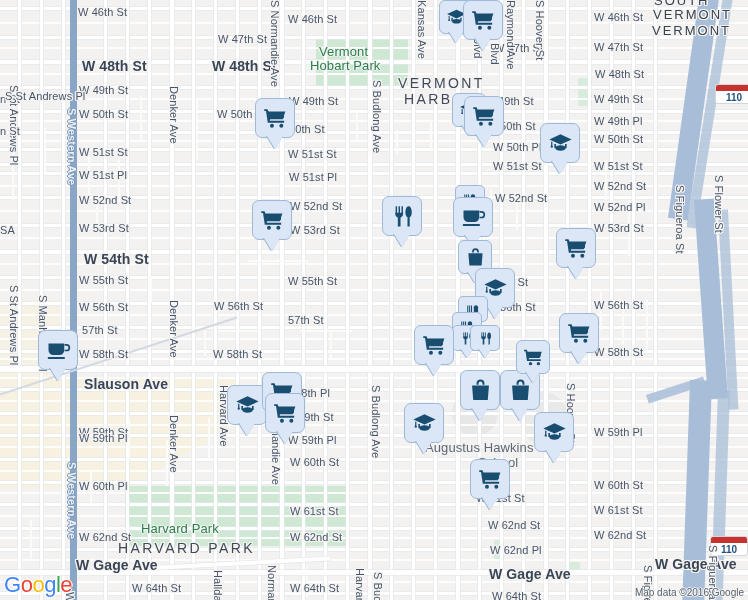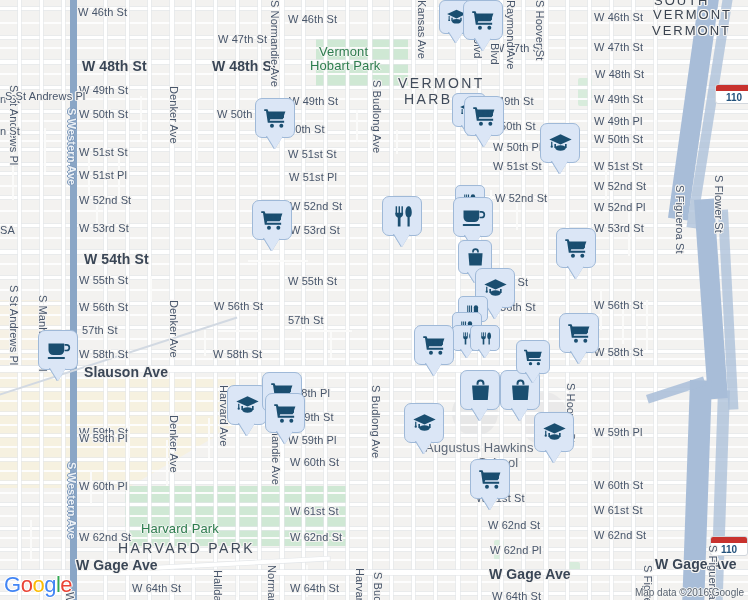--- a/index.html
+++ b/index.html
@@ -379,21 +379,21 @@
       <div class="lbl st" style="left: 79px; top: 301px;">W 56th St</div>
       <div class="lbl st" style="left: 214px; top: 300px;">W 56th St</div>
       <div class="lbl st" style="left: 500px; top: 301px;">56th St</div>
       <div class="lbl st" style="left: 594px; top: 299px;">W 56th St</div>
       <div class="lbl st" style="left: 82px; top: 324px;">57th St</div>
       <div class="lbl st" style="left: 288px; top: 314px;">57th St</div>
       <div class="lbl st" style="left: 508px; top: 326px; margin-top: 44px;">h St</div>
       <div class="lbl st" style="left: 79px; top: 348px;">W 58th St</div>
       <div class="lbl st" style="left: 213px; top: 348px;">W 58th St</div>
       <div class="lbl st" style="left: 594px; top: 346px;">W 58th St</div>
-      <div class="lbl st big" style="left: 84px; top: 364px;">Slauson Ave</div>
+      <div class="lbl st big" style="left: 84px; top: 376px;">Slauson Ave</div>
       <div class="lbl st" style="left: 295px; top: 387px;">58th Pl</div>
       <div class="lbl st" style="left: 79px; top: 426px;">W 59th St</div>
       <div class="lbl st" style="left: 298px; top: 411px;">59th St</div>
       <div class="lbl st" style="left: 79px; top: 432px;">W 59th Pl</div>
       <div class="lbl st" style="left: 288px; top: 434px;">W 59th Pl</div>
       <div class="lbl st" style="left: 594px; top: 426px;">W 59th Pl</div>
       <div class="lbl st" style="left: 290px; top: 456px;">W 60th St</div>
       <div class="lbl st" style="left: 594px; top: 479px;">W 60th St</div>
       <div class="lbl st" style="left: 79px; top: 480px;">W 60th Pl</div>
       <div class="lbl st" style="left: 476px; top: 492px;">W 61st St</div>

